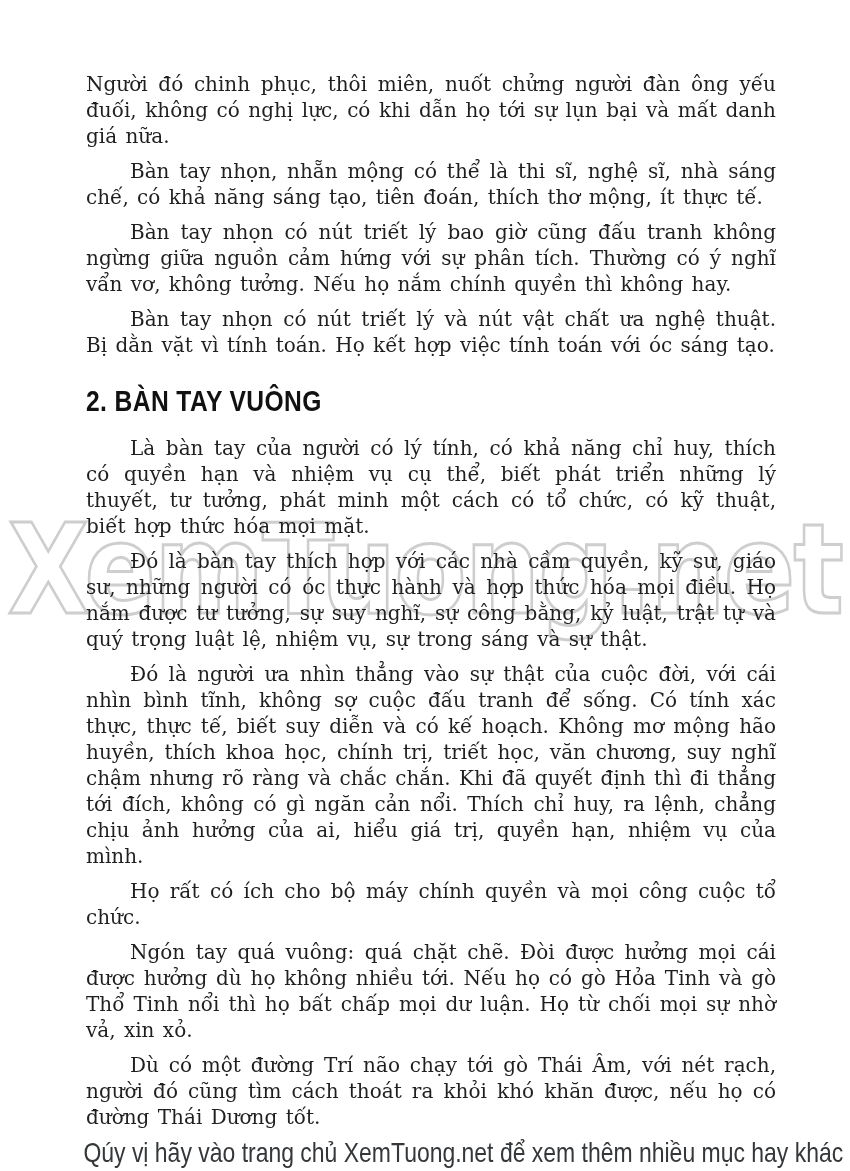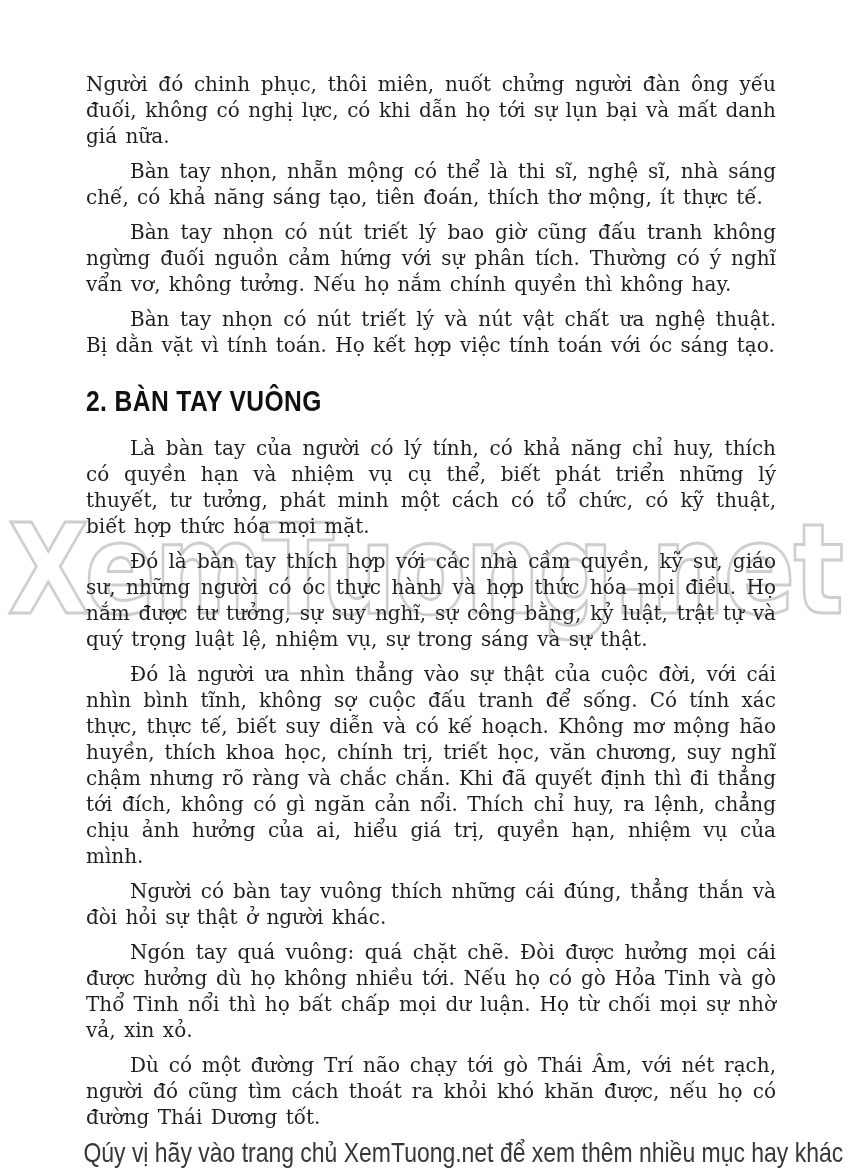--- a/index.html
+++ b/index.html
@@ -77,29 +77,29 @@
 </head>
 <body>
 
 <div class="page">
 
   <div class="watermark">XemTuong.net</div>
 
   <main class="body-text">
     <p class="para no-indent">Người đó chinh phục, thôi miên, nuốt chửng người đàn ông yếu đuối, không có nghị lực, có khi dẫn họ tới sự lụn bại và mất danh giá nữa.</p>
     <p class="para">Bàn tay nhọn, nhẵn mộng có thể là thi sĩ, nghệ sĩ, nhà sáng chế, có khả năng sáng tạo, tiên đoán, thích thơ mộng, ít thực tế.</p>
-    <p class="para">Bàn tay nhọn có nút triết lý bao giờ cũng đấu tranh không ngừng đuối nguồn cảm hứng với sự phân tích. Thường có ý nghĩ vẩn vơ, không tưởng. Nếu họ nắm chính quyền thì không hay.</p>
+    <p class="para">Bàn tay nhọn có nút triết lý bao giờ cũng đấu tranh không ngừng giữa nguồn cảm hứng với sự phân tích. Thường có ý nghĩ vẩn vơ, không tưởng. Nếu họ nắm chính quyền thì không hay.</p>
     <p class="para">Bàn tay nhọn có nút triết lý và nút vật chất ưa nghệ thuật. Bị dằn vặt vì tính toán. Họ kết hợp việc tính toán với óc sáng tạo.</p>
 
     <h2 class="section-heading">2. BÀN TAY VUÔNG</h2>
 
     <p class="para">Là bàn tay của người có lý tính, có khả năng chỉ huy, thích có quyền hạn và nhiệm vụ cụ thể, biết phát triển những lý thuyết, tư tưởng, phát minh một cách có tổ chức, có kỹ thuật, biết hợp thức hóa mọi mặt.</p>
     <p class="para">Đó là bàn tay thích hợp với các nhà cầm quyền, kỹ sư, giáo sư, những người có óc thực hành và hợp thức hóa mọi điều. Họ nắm được tư tưởng, sự suy nghĩ, sự công bằng, kỷ luật, trật tự và quý trọng luật lệ, nhiệm vụ, sự trong sáng và sự thật.</p>
     <p class="para">Đó là người ưa nhìn thẳng vào sự thật của cuộc đời, với cái nhìn bình tĩnh, không sợ cuộc đấu tranh để sống. Có tính xác thực, thực tế, biết suy diễn và có kế hoạch. Không mơ mộng hão huyền, thích khoa học, chính trị, triết học, văn chương, suy nghĩ chậm nhưng rõ ràng và chắc chắn. Khi đã quyết định thì đi thẳng tới đích, không có gì ngăn cản nổi. Thích chỉ huy, ra lệnh, chẳng chịu ảnh hưởng của ai, hiểu giá trị, quyền hạn, nhiệm vụ của mình.</p>
-    <p class="para">Người có bàn tay vuông thích những cái đúng, thẳng thắn và đòi hỏi sự thật ở người khác.</p>
+    <p class="para">Họ rất có ích cho bộ máy chính quyền và mọi công cuộc tổ chức.</p>
     <p class="para">Ngón tay quá vuông: quá chặt chẽ. Đòi được hưởng mọi cái được hưởng dù họ không nhiều tới. Nếu họ có gò Hỏa Tinh và gò Thổ Tinh nổi thì họ bất chấp mọi dư luận. Họ từ chối mọi sự nhờ vả, xin xỏ.</p>
     <p class="para">Dù có một đường Trí não chạy tới gò Thái Âm, với nét rạch, người đó cũng tìm cách thoát ra khỏi khó khăn được, nếu họ có đường Thái Dương tốt.</p>
 
   </main>
 
   <footer class="site-footer">
     <span class="footer-line">Qúy vị hãy vào trang chủ XemTuong.net để xem thêm nhiều mục hay khác</span>
   </footer>
 
 </div>

